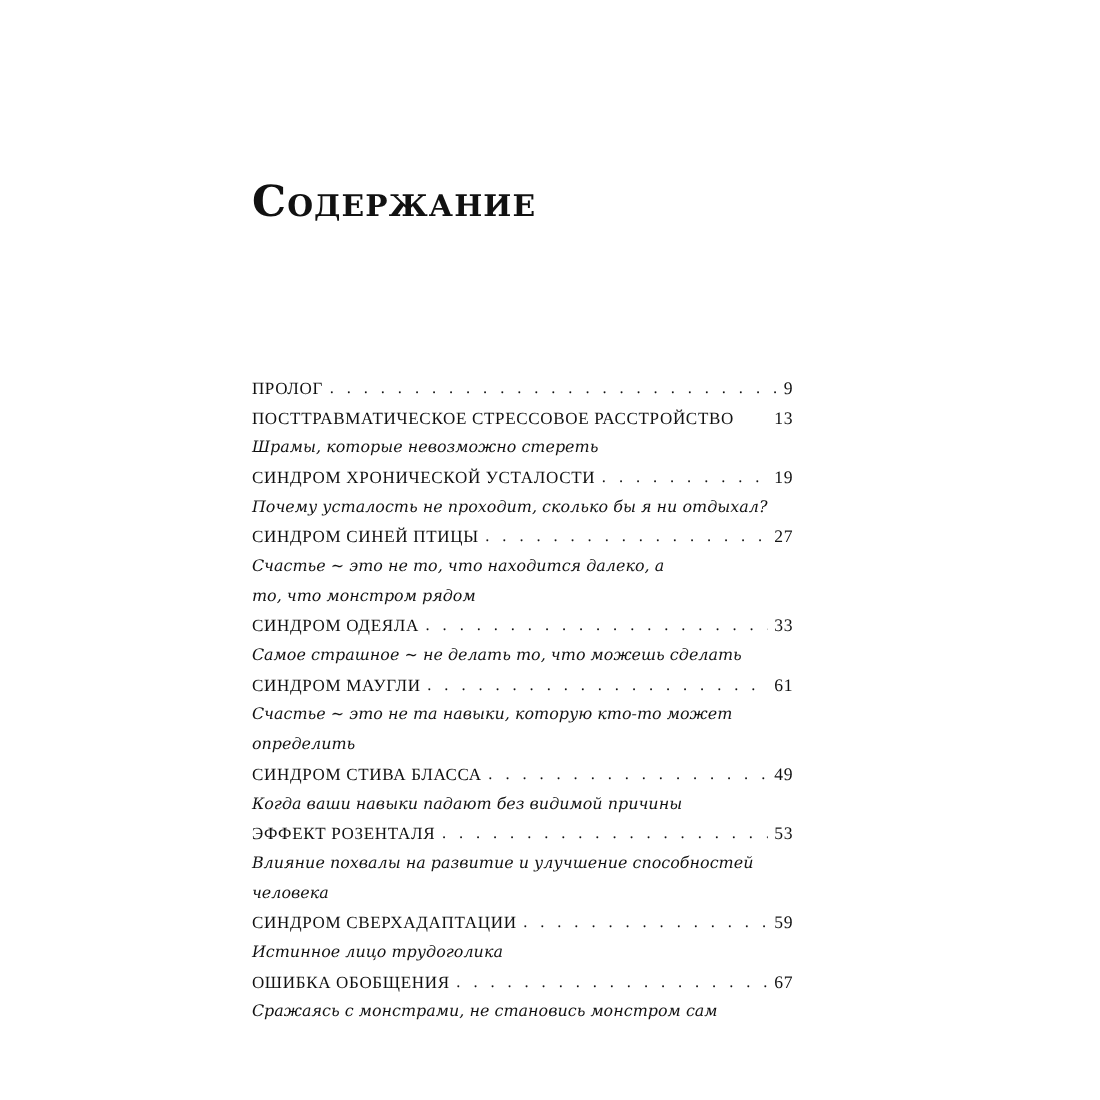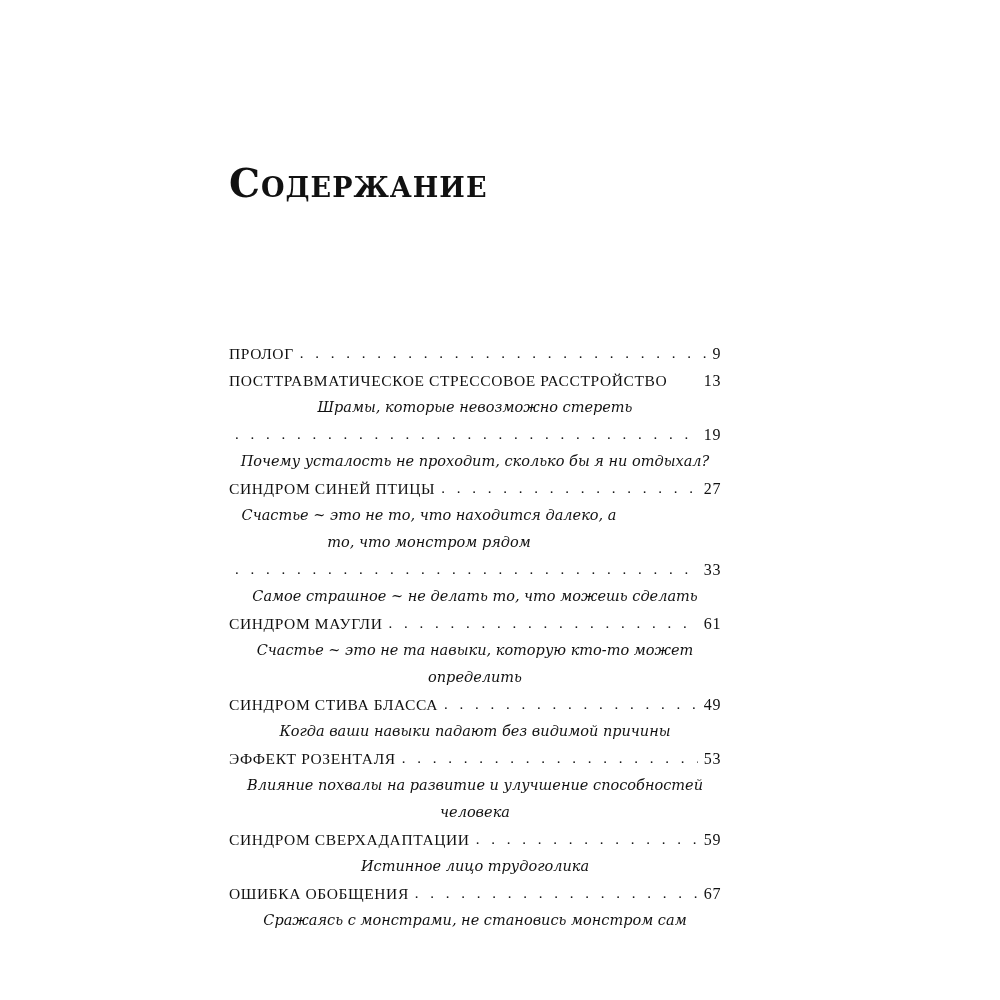--- a/index.html
+++ b/index.html
@@ -19,21 +19,21 @@
       flex: 1; overflow: hidden; white-space: nowrap; margin: 0 6px;
       letter-spacing: 4px; font-size: 15px;
     }
     .entry-head .dots::before {
       content: ". . . . . . . . . . . . . . . . . . . . . . . . . . . . . . . . . . . . . . . . . . . . . . . . . . . . . . . . . . . . . . . . . . . . . . .";
     }
     .entry-head .dots.empty::before { content: ""; }
     .entry-head .page { white-space: nowrap; font-size: 16px; text-align: right; }
     .entry-sub {
       font-family: "DejaVu Serif", serif; font-style: italic;
-      font-size: 14.5px; line-height: 27px; height: auto; text-align: center;
+      font-size: 14.5px; line-height: 27px; height: auto;
     }
   </style>
 </head>
 <body>
 
 <div class="title">Содержание</div>
 
 <div class="toc">
 
   <div>
@@ -48,37 +48,39 @@
     <div class="entry-head">
       <span class="name">Посттравматическое стрессовое расстройство</span>
       <span class="dots empty"></span>
       <span class="page">13</span>
     </div>
     <div class="entry-sub">Шрамы, которые невозможно стереть</div>
   </div>
 
   <div>
     <div class="entry-head">
+      <span class="name">Синдром хронической усталости</span>
       <span class="dots"></span>
       <span class="page">19</span>
     </div>
     <div class="entry-sub">Почему усталость не проходит, сколько бы я ни отдыхал?</div>
   </div>
 
   <div>
     <div class="entry-head">
       <span class="name">Синдром синей птицы</span>
       <span class="dots"></span>
       <span class="page">27</span>
     </div>
     <div class="entry-sub" style="width:400px">Счастье ~ это не то, что находится далеко, а то, что монстром рядом</div>
   </div>
 
   <div>
     <div class="entry-head">
+      <span class="name">Синдром одеяла</span>
       <span class="dots"></span>
       <span class="page">33</span>
     </div>
     <div class="entry-sub">Самое страшное ~ не делать то, что можешь сделать</div>
   </div>
 
   <div>
     <div class="entry-head">
       <span class="name">Синдром Маугли</span>
       <span class="dots"></span>

